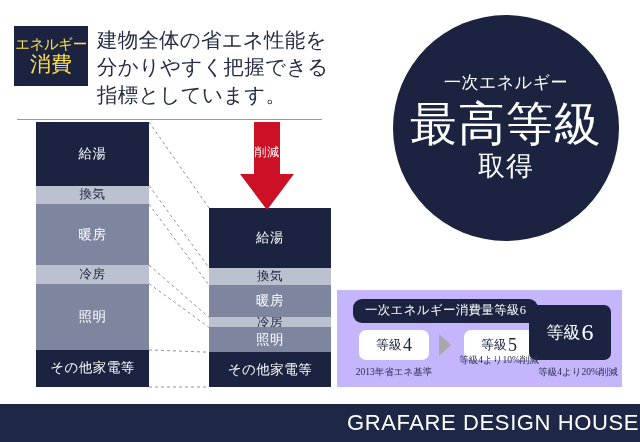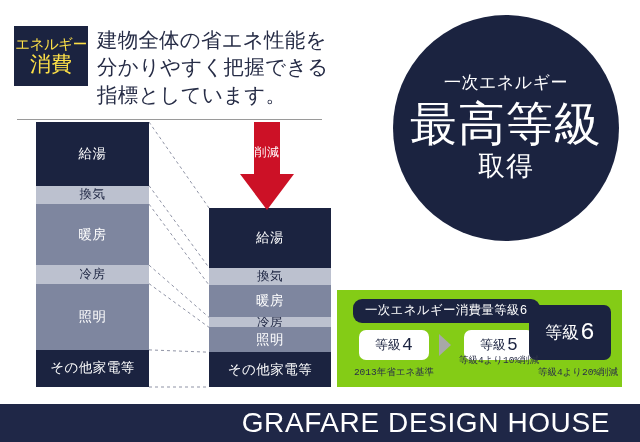--- a/index.html
+++ b/index.html
@@ -131,22 +131,21 @@
   #circle-badge .big { font-size: 47px; letter-spacing: 1px; margin: 6px 0 2px; }
   #circle-badge .mid { font-size: 27px; letter-spacing: 1px; }
 
   
   #grade-panel {
     position: absolute;
     left: 337px;
     top: 290px;
     width: 285px;
     height: 97px;
-    background: #84cc16;
-    font-family: Liberation Mono, monospace;
+    background: #c4b5fd;
   }
   #grade-pill {
     position: absolute;
     left: 16px;
     top: 9px;
     padding: 3px 12px 4px;
     background: #1b2340;
     color: #ffffff;
     border-radius: 9px;
     font-size: 12.5px;
@@ -198,23 +197,23 @@
     width: 640px;
     height: 38px;
     background: #1f2747;
     display: flex;
     align-items: center;
     justify-content: flex-end;
   }
   #footer-text {
     color: #ffffff;
     font-family: "Liberation Sans", "DejaVu Sans", sans-serif;
-    font-size: 28px;
+    font-size: 22px;
     letter-spacing: 0.6px;
-    padding-right: 30px;
+    padding-right: 1px;
     font-weight: 400;
   }
 </style>
 </head>
 <body>
 
 <div id="page">
 
   <div id="header-row">
     <div id="energy-tag">

